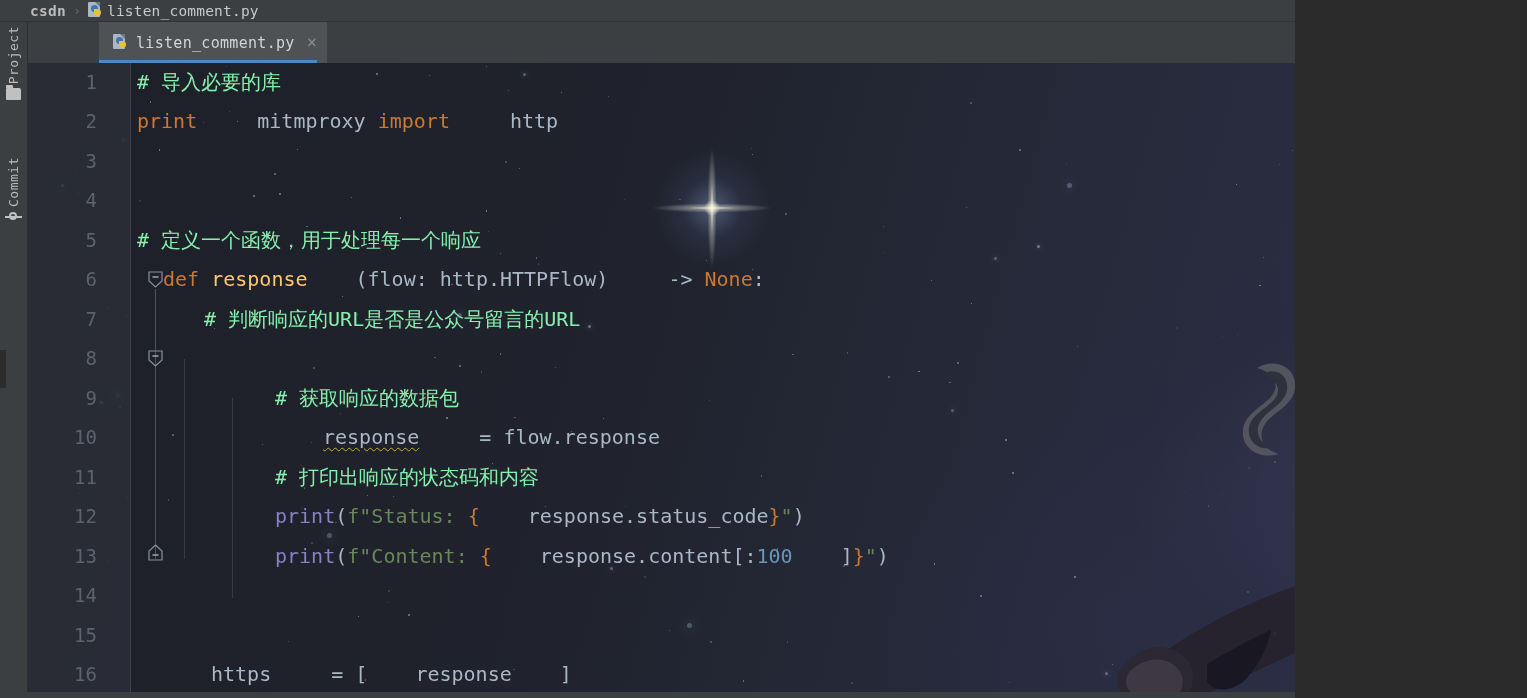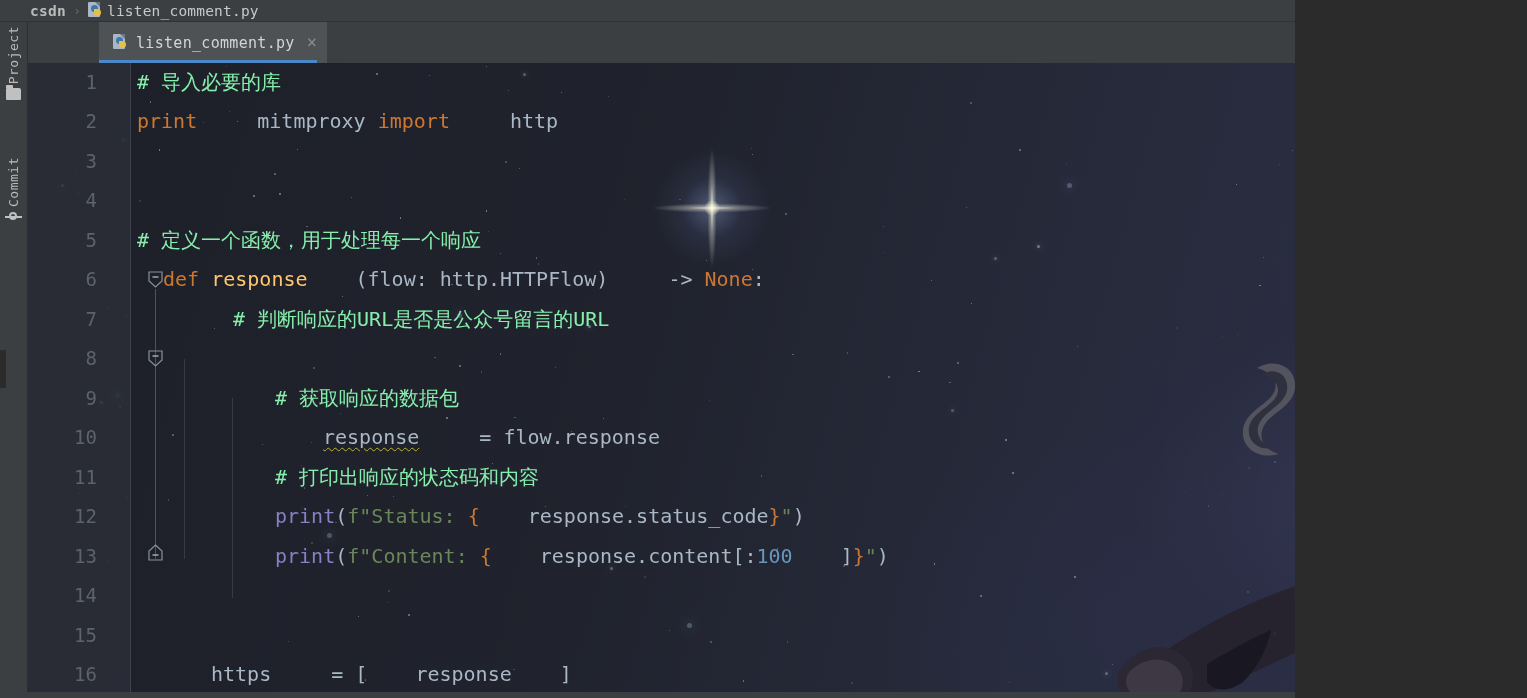--- a/index.html
+++ b/index.html
@@ -697,21 +697,21 @@
         <span class="ltext"><span class="cmt"># 定义一个函数，用于处理每一个响应</span></span>
       </div>
 
       <div class="line" style="top:197px; position:absolute; left:0; width:100%;">
         <span class="lnum">6</span>
         <span class="ltext" style="left:136px;"><span class="kw">def</span><span> </span><span class="fn">response</span><span class="id">(flow: http.HTTPFlow) </span><span class="id">-&gt; </span><span class="kw">None</span><span class="punct">:</span></span>
       </div>
 
       <div class="line" style="top:237px; position:absolute; left:0; width:100%;">
         <span class="lnum">7</span>
-        <span class="ltext" style="left:206px;"><span class="cmt"># 判断响应的URL是否是公众号留言的URL</span></span>
+        <span class="ltext" style="left:177px;"><span class="cmt"># 判断响应的URL是否是公众号留言的URL</span></span>
       </div>
 
       <div class="line" style="top:276px; position:absolute; left:0; width:100%;">
         <span class="lnum">8</span>
       </div>
 
       <div class="line" style="top:316px; position:absolute; left:0; width:100%;">
         <span class="lnum">9</span>
         <span class="ltext" style="left:248px;"><span class="cmt"># 获取响应的数据包</span></span>
       </div>

